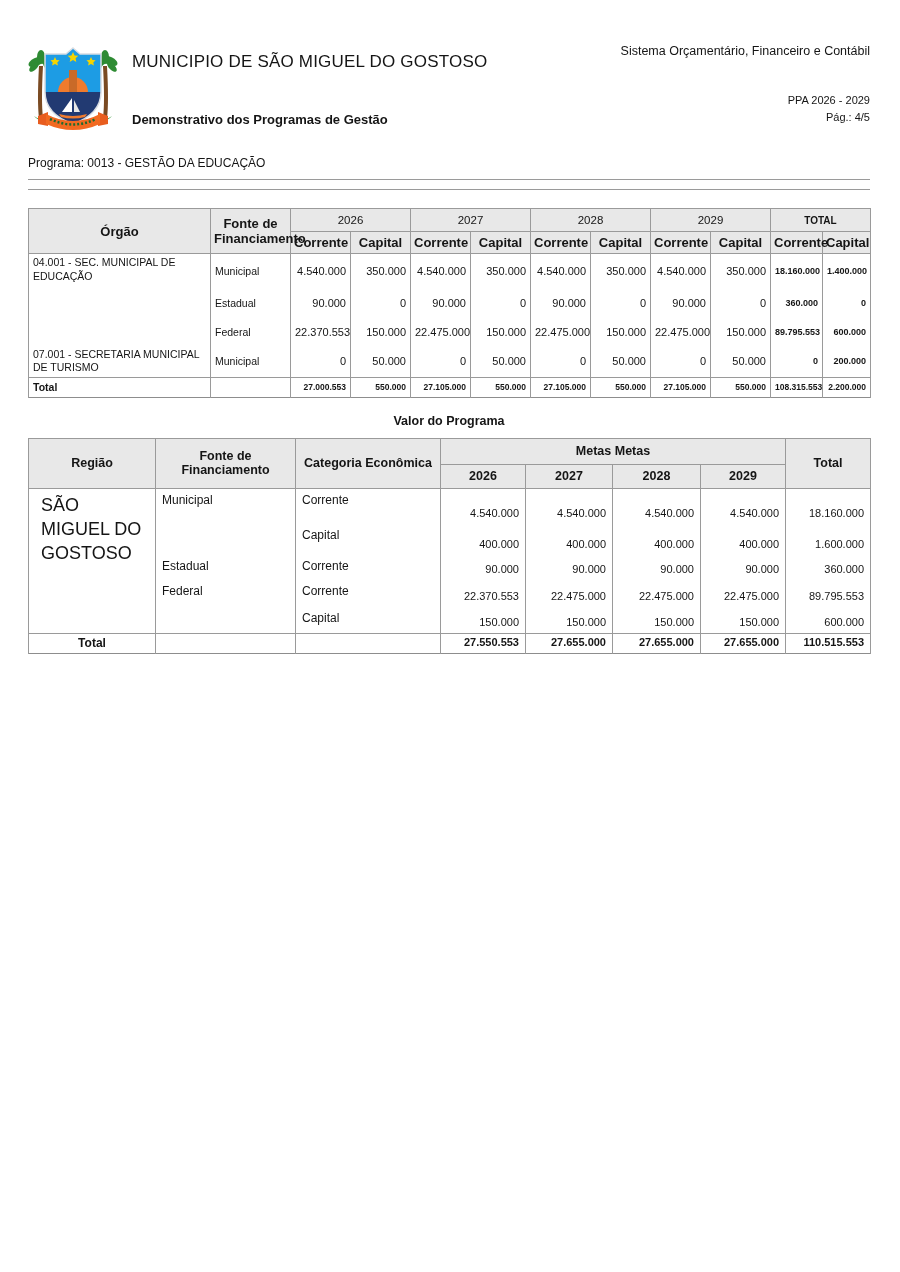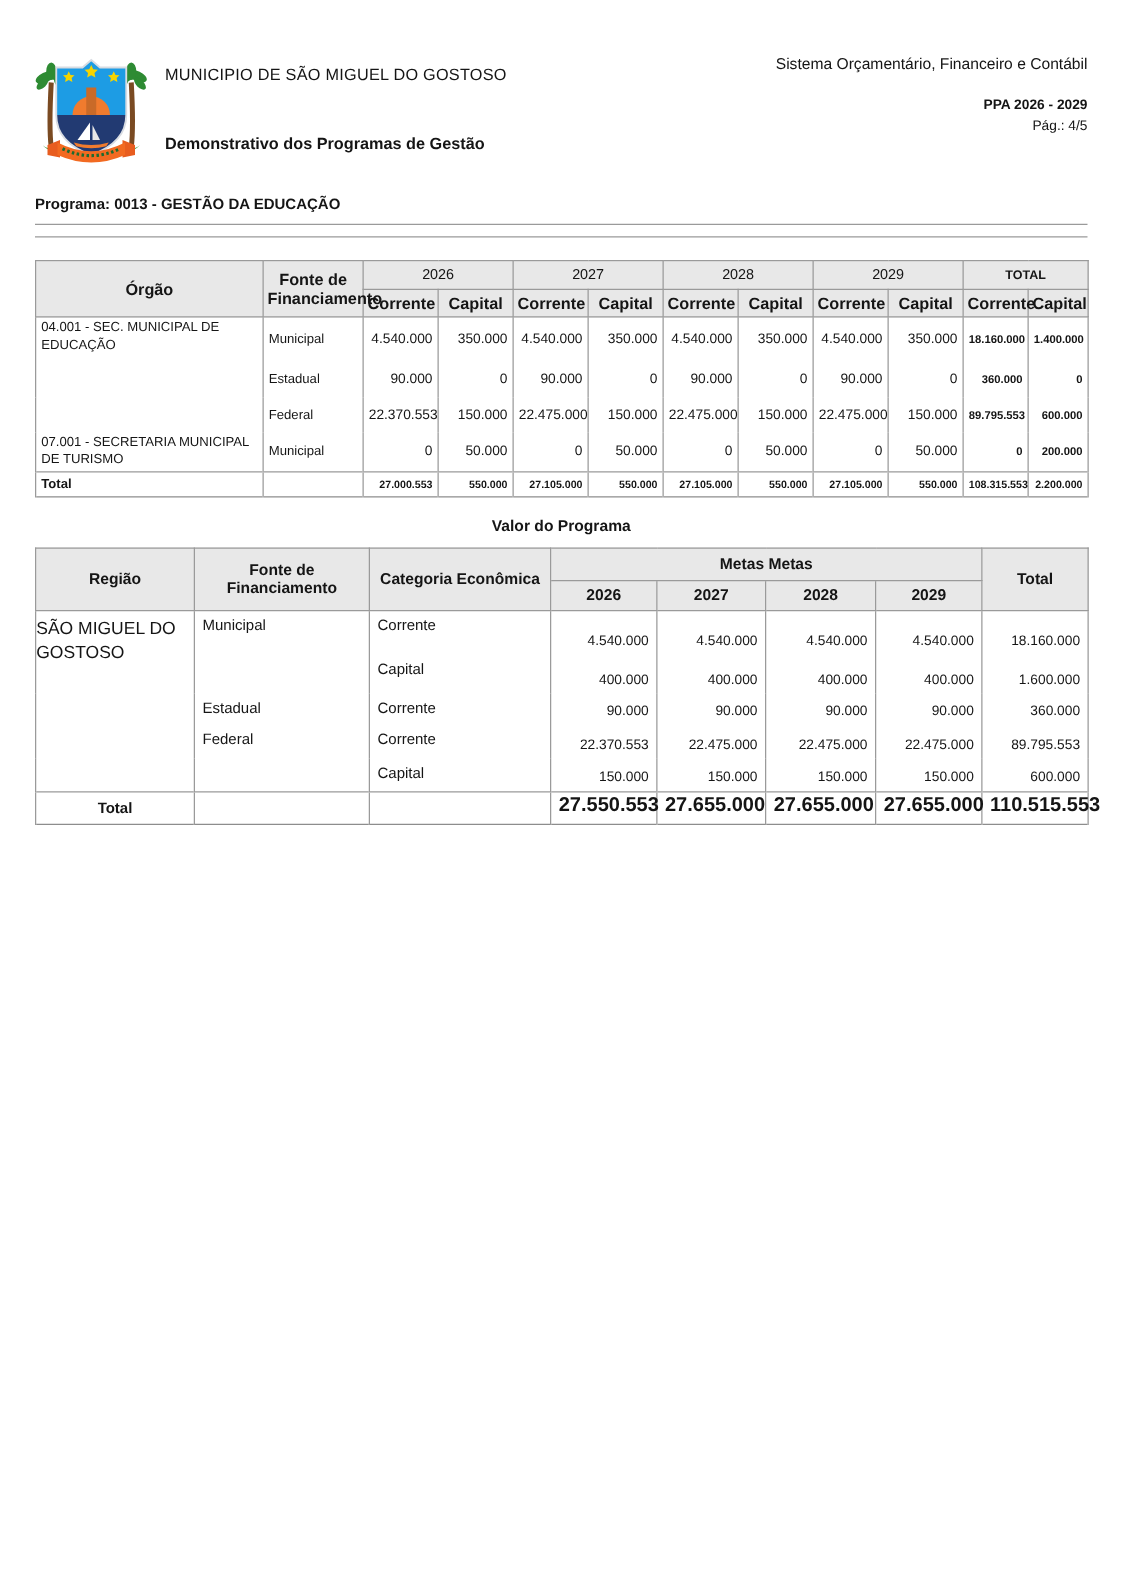--- a/index.html
+++ b/index.html
@@ -5,28 +5,28 @@
   html,body { margin:0; padding:0; background:#fff; }
   .page {
     width:900px; height:1272px; background:#ffffff; position:relative;
     font-family:"Liberation Sans", sans-serif; color:#151515;
     box-sizing:border-box; padding:40px 30px 0 28px; overflow:hidden;
   }
   
   .hdr { display:flex; align-items:flex-start; }
   .logo { width:90px; height:94px; flex:0 0 auto; }
   .hdr-titles { margin-left:14px; }
-  .muni-name { font-size:13px; letter-spacing:.2px; margin-top:12px; }
+  .muni-name { font-size:17px; letter-spacing:.2px; margin-top:12px; }
   .report-title { font-size:13px; font-weight:bold; margin-top:40px; }
   .hdr-right { margin-left:auto; text-align:right; }
   .sys-name { font-size:12.5px; margin-top:4px; }
-  .ppa { font-size:11px; font-weight:bold; margin-top:20px; }
+  .ppa { font-size:11px; font-weight:normal; margin-top:36px; }
   .pag { font-size:11px; margin-top:5px; }
   
-  .program-line { font-size:12px; font-weight:bold; margin-top:22px; }
+  .program-line { font-size:12px; font-weight:normal; margin-top:22px; }
   .rule { border-top:1px solid #9a9a9a; margin-top:9px; }
   .poder-line { font-size:12.5px; font-weight:bold; margin-top:14px; }
   
   table { border-collapse:collapse; table-layout:fixed; width:842px; }
   .t1 { margin-top:18px; border:1px solid #8d8d8d; }
   .t1 th { background:#e8e8e8; border:1px solid #9a9a9a; font-size:13px; padding:2px 3px; }
   .t1 th.yr { font-weight:normal; font-size:11.5px; }
   .t1 th.grand { font-size:10px; font-weight:bold; }
   .t1 td { border-left:1px solid #9a9a9a; border-right:1px solid #9a9a9a; padding:2px 4px; }
   .t1 td.orgao { font-size:10.5px; vertical-align:top; line-height:1.3; }
@@ -34,27 +34,27 @@
   .t1 td.val  { font-size:11px; text-align:right; vertical-align:middle; }
   .t1 td.tot  { font-size:9px; font-weight:bold; text-align:right; vertical-align:middle; }
   .t1 tr.total-row td { border-top:1px solid #9a9a9a; font-weight:bold; }
   .t1 tr.total-row .lbl { font-size:10.5px; }
   .t1 tr.total-row .val, .t1 tr.total-row .tot { font-size:8.5px; }
   
   .sec-title { font-size:12.5px; font-weight:bold; margin-top:16px;text-align:center; }
   .t2 { margin-top:10px; border:1px solid #8d8d8d; }
   .t2 th { background:#e8e8e8; border:1px solid #9a9a9a; font-size:12.5px; font-weight:bold; padding:3px 4px; }
   .t2 td { border-left:1px solid #9a9a9a; border-right:1px solid #9a9a9a; padding:2px 6px; }
-  .t2 td.regiao { font-size:14px; vertical-align:top; line-height:1.35; padding-top:4px; padding-left:0; }
+  .t2 td.regiao { font-size:18px; vertical-align:top; line-height:1.35; padding-top:4px; padding-left:12px; }
   .t2 td.fonte  { font-size:12px; vertical-align:top; padding-top:4px; }
   .t2 td.cat    { font-size:12px; vertical-align:top; padding-top:4px; }
   .t2 td.val    { font-size:11px; text-align:right; vertical-align:bottom; padding-bottom:5px; }
   .t2 tr.total-row td { border-top:1px solid #9a9a9a; font-weight:bold; }
   .t2 tr.total-row .lbl { font-size:12px; text-align:center; vertical-align:middle; }
-  .t2 tr.total-row .val { font-size:16px; vertical-align:middle; }
+  .t2 tr.total-row .val { font-size:11px; vertical-align:middle; }
 </style>
 </head>
 <body>
 
 <div class="page">
 
   <div class="hdr">
     <svg class="logo" viewBox="0 0 90 94" xmlns="http://www.w3.org/2000/svg">
 
       <g>

